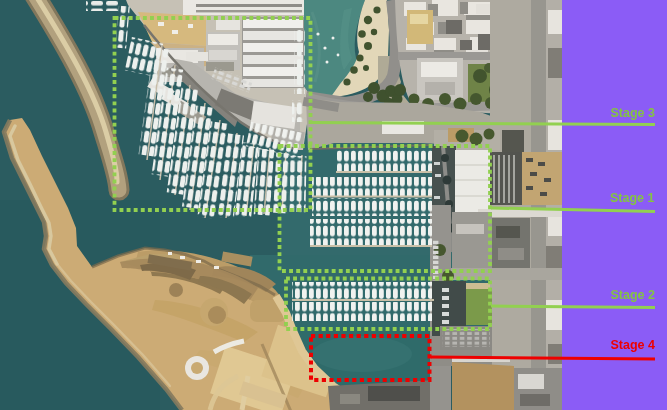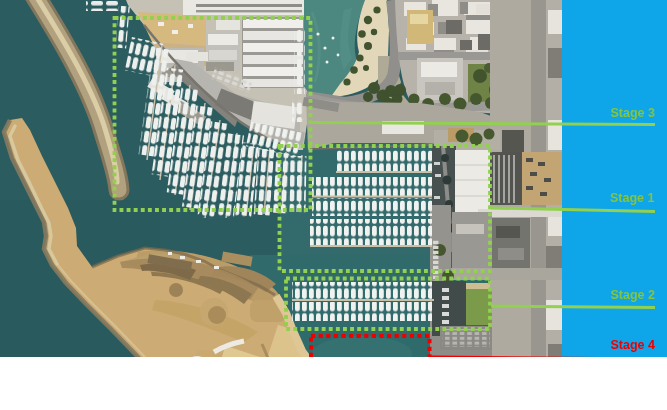--- a/index.html
+++ b/index.html
@@ -1,16 +1,16 @@
 <!DOCTYPE html>
 <html><head>
 <meta charset="utf-8">
 <style>
   html,body{margin:0;padding:0;background:#fff;}
-  #wrap{position:relative;width:667px;height:357px;overflow:hidden;background:#0ea5e9;
+  #wrap{position:relative;width:667px;height:410px;overflow:hidden;background:#8b5cf6;
         font-family:"Liberation Sans",sans-serif;}
 </style>
 </head>
 <body>
 <div id="wrap">
 <svg width="667" height="410" viewBox="0 0 667 410">
 <defs>
   <clipPath id="photo">
           <rect x="0" y="0" width="562" height="410"></rect>
         </clipPath>

